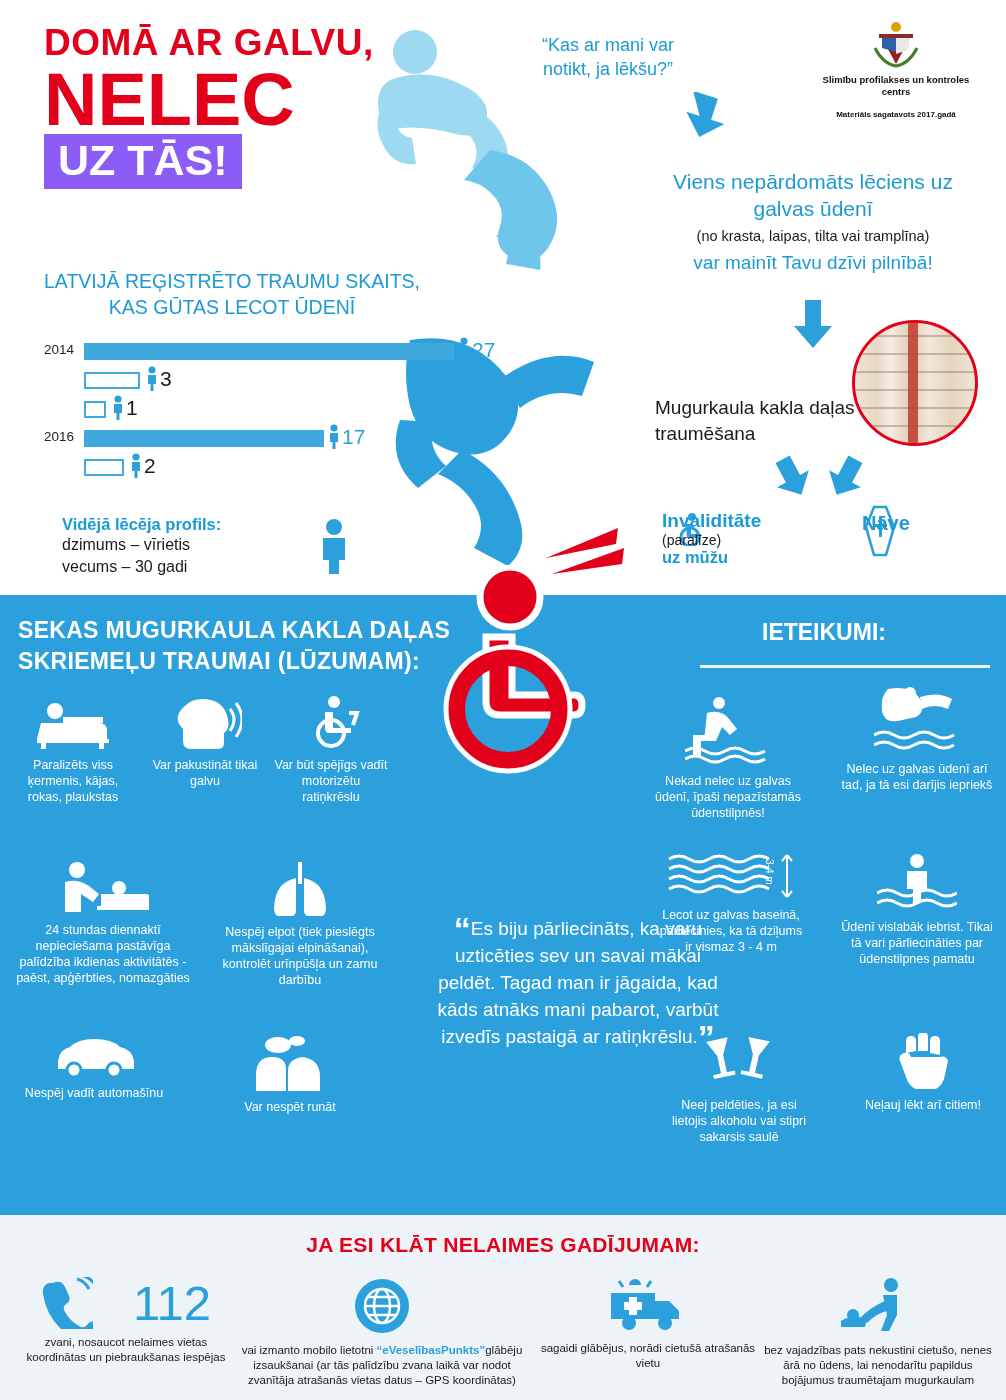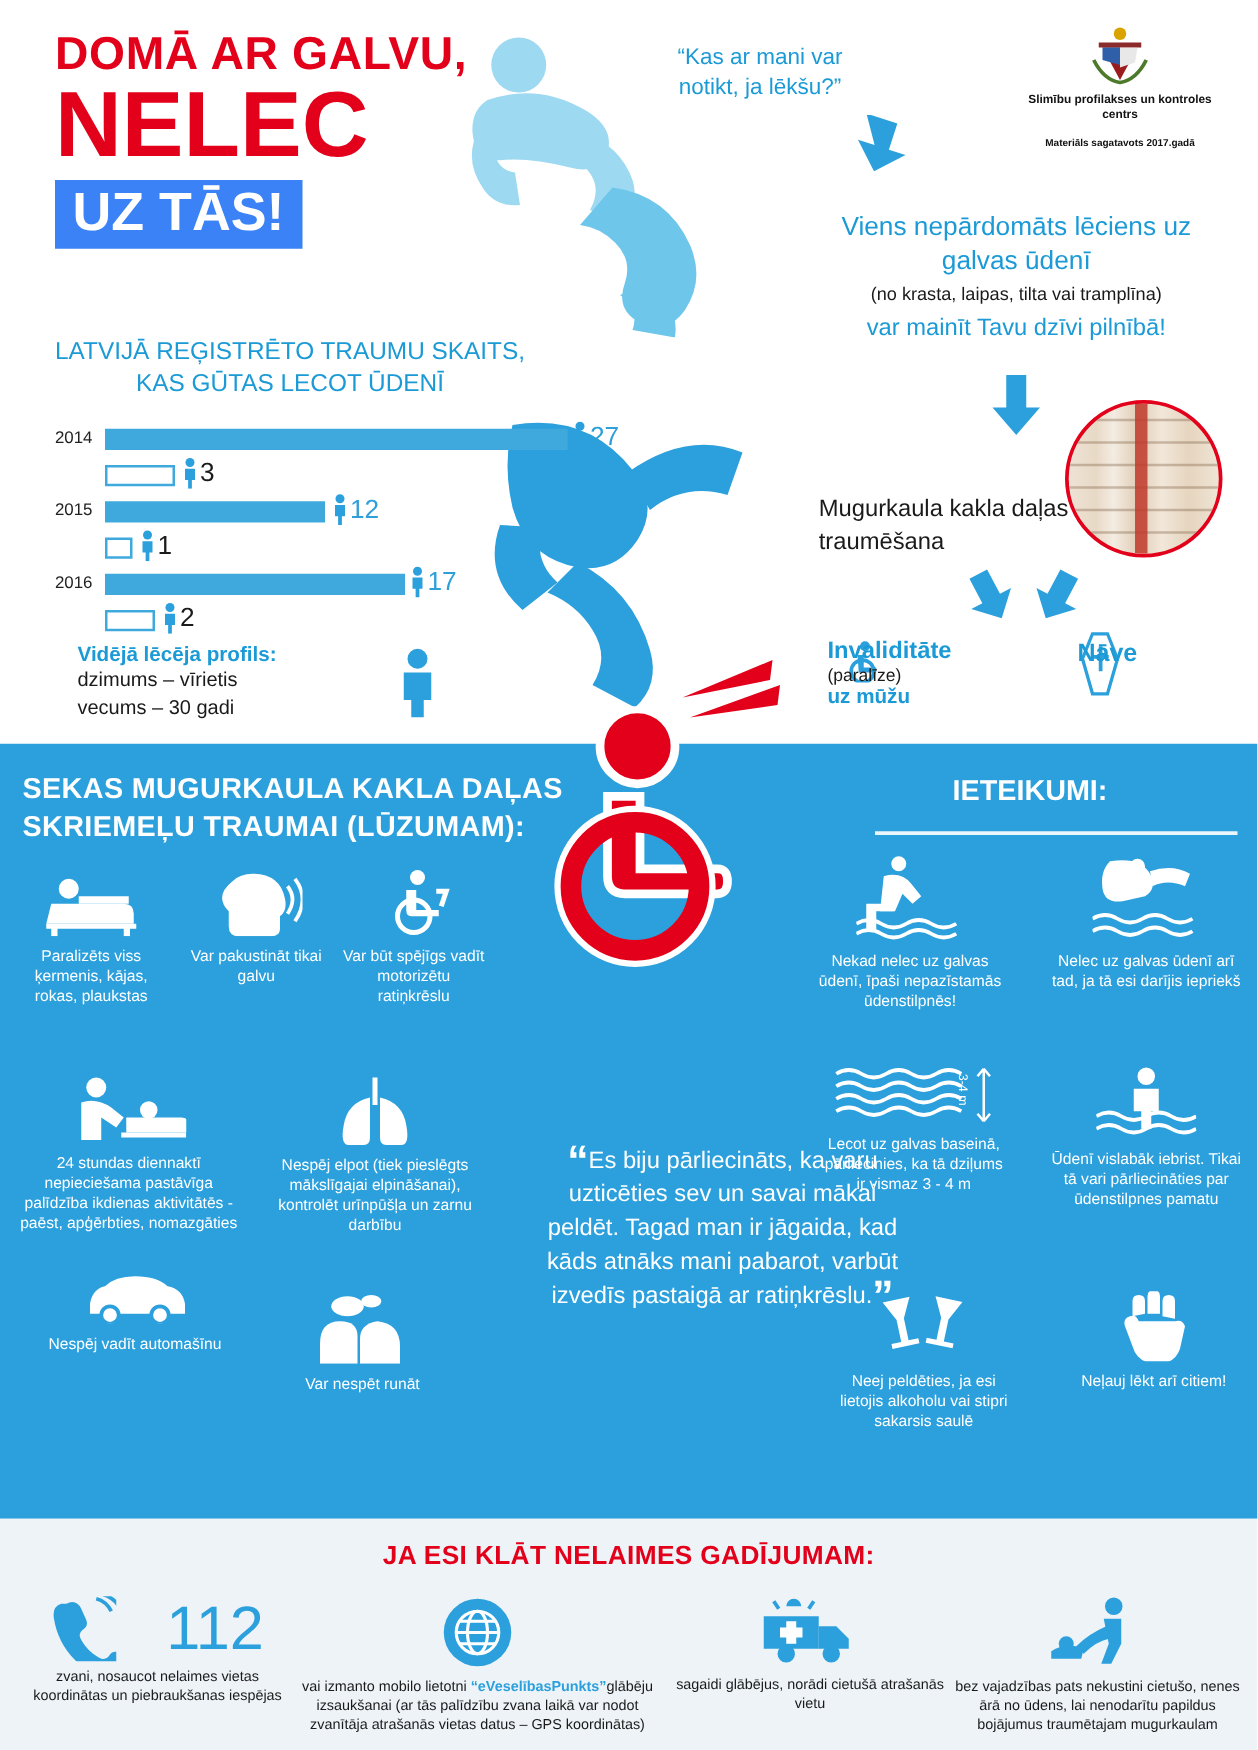--- a/index.html
+++ b/index.html
@@ -21,22 +21,22 @@
   .title-block { position: absolute; left: 44px; top: 22px; width: 330px; }
   .title-line1 {
     color:#e2001a; font-size: 37px; font-weight: bold; letter-spacing: 0.5px;
     line-height: 42px;
   }
   .title-line2 {
     color:#e2001a; font-size: 74px; font-weight: bold; line-height: 68px;
     letter-spacing: 0px; margin-top: 2px;
   }
   .title-line3 {
-    display:inline-block; background:#3b82f6; color:#ffffff; font-size: 43px;
-    font-weight: bold; padding: 4px 14px 7px 14px; margin-top: 10px; line-height: 44px;
+    display:inline-block; background:#8b5cf6; color:#ffffff; font-size: 43px;
+    font-weight: bold; padding: 4px 14px 7px 14px; line-height: 44px;
   }
 
   .quote-top {
     position:absolute; left: 528px; top: 33px; width: 160px;
     color:#1b9ad6; font-size: 18px; line-height: 24px; text-align:center;
     font-weight: normal;
   }
 
   .logo-wrap { position:absolute; right: 30px; top: 18px; width: 160px; text-align:center; }
   .logo-caption { color:#111; font-size: 9.5px; font-weight: bold; line-height: 12px; margin-top: 6px; }
@@ -226,29 +226,20 @@
       <div class="bar-row">
         <div class="bar-open" style="width:56px"></div>
         <svg class="bar-person" style="left:116px" viewBox="0 0 16 25">
           <circle cx="8" cy="4" r="3.6" fill="#2ba0dc"></circle>
           <path d="M4 9 h8 v9 h-2.5 v7 h-3 v-7 h-2.5z" fill="#2ba0dc"></path>
         </svg>
         <div class="bar-value dark" style="left:132px">3</div>
       </div>
 
       <div class="bar-row">
-        <div class="bar-year">2015</div>
-        <div class="bar-fill" style="width:176px"></div>
-        <svg class="bar-person" style="left:236px" viewBox="0 0 16 25">
-          <circle cx="8" cy="4" r="3.6" fill="#2ba0dc"></circle>
-          <path d="M4 9 h8 v9 h-2.5 v7 h-3 v-7 h-2.5z" fill="#2ba0dc"></path>
-        </svg>
-        <div class="bar-value" style="left:252px">12</div>
-      </div>
-      <div class="bar-row">
         <div class="bar-open" style="width:22px"></div>
         <svg class="bar-person" style="left:82px" viewBox="0 0 16 25">
           <circle cx="8" cy="4" r="3.6" fill="#2ba0dc"></circle>
           <path d="M4 9 h8 v9 h-2.5 v7 h-3 v-7 h-2.5z" fill="#2ba0dc"></path>
         </svg>
         <div class="bar-value dark" style="left:98px">1</div>
       </div>
 
       <div class="bar-row">
         <div class="bar-year">2016</div>
@@ -353,21 +344,21 @@
 
     <div class="item" style="left:212px; top:265px; width:176px;">
       <svg class="ico" width="62" height="56">
         <path d="M31 2 v22" stroke="#fff" stroke-width="4" fill="none"></path>
         <path d="M27 18 q-18 4 -21 22 q-3 16 4 16 h12 q5 0 5 -6z" fill="#fff"></path>
         <path d="M35 18 q18 4 21 22 q3 16 -4 16 h-12 q-5 0 -5 -6z" fill="#fff"></path>
       </svg>
       <span>Nespēj elpot (tiek pieslēgts mākslīgajai elpināšanai), kontrolēt urīnpūšļa un zarnu darbību</span>
     </div>
 
-    <div class="item" style="left:22px; top:422px; width:144px;margin-left:14px;">
+    <div class="item" style="left:22px; top:440px; width:144px;">
       <svg class="ico" width="84" height="42">
         <path d="M6 26 q2 -12 12 -14 q8 -8 24 -8 q18 0 26 8 q12 2 14 14 v8 h-76z" fill="#fff"></path>
         <circle cx="22" cy="35" r="7" fill="#fff" stroke="#2ba0dc" stroke-width="3"></circle>
         <circle cx="62" cy="35" r="7" fill="#fff" stroke="#2ba0dc" stroke-width="3"></circle>
       </svg>
       <span>Nespēj vadīt automašīnu</span>
     </div>
 
     <div class="item" style="left:230px; top:440px; width:120px;">
       <svg class="ico" width="96" height="56">
@@ -376,21 +367,21 @@
         <path d="M30 22 q-16 0 -16 18 v16 h30 v-22 q0 -12 -14 -12z" fill="#fff"></path>
         <path d="M60 22 q18 2 18 20 v14 h-32 v-20 q0 -12 14 -14z" fill="#fff"></path>
       </svg>
       <span>Var nespēt runāt</span>
     </div>
 
     <div class="quote-block">
       <span class="qmark">“</span><span>Es biju pārliecināts, ka varu uzticēties sev un savai mākai peldēt. Tagad man ir jāgaida, kad kāds atnāks mani pabarot, varbūt izvedīs pastaigā ar ratiņkrēslu.</span><span class="qmark">”</span>
     </div>
 
-    <div class="item" style="left:650px; top:88px; width:156px;">
+    <div class="item" style="left:650px; top:100px; width:156px;">
       <svg class="ico" width="86" height="70">
         <circle cx="34" cy="8" r="6" fill="#fff"></circle>
         <path d="M22 18 q14 -4 22 6 l8 10 l-7 6 l-8 -8 l-6 14 h-12z" fill="#fff"></path>
         <path d="M8 40 h22 v6 h-22z M8 46 h8 v16 h-8z" fill="#fff"></path>
         <path d="M0 56 q10 -6 20 0 t20 0 t20 0 t20 0" fill="none" stroke="#fff" stroke-width="3"></path>
         <path d="M0 64 q10 -6 20 0 t20 0 t20 0 t20 0" fill="none" stroke="#fff" stroke-width="3"></path>
       </svg>
       <span>Nekad nelec uz galvas ūdenī, īpaši nepazīstamās ūdenstilpnēs!</span>
     </div>
 

